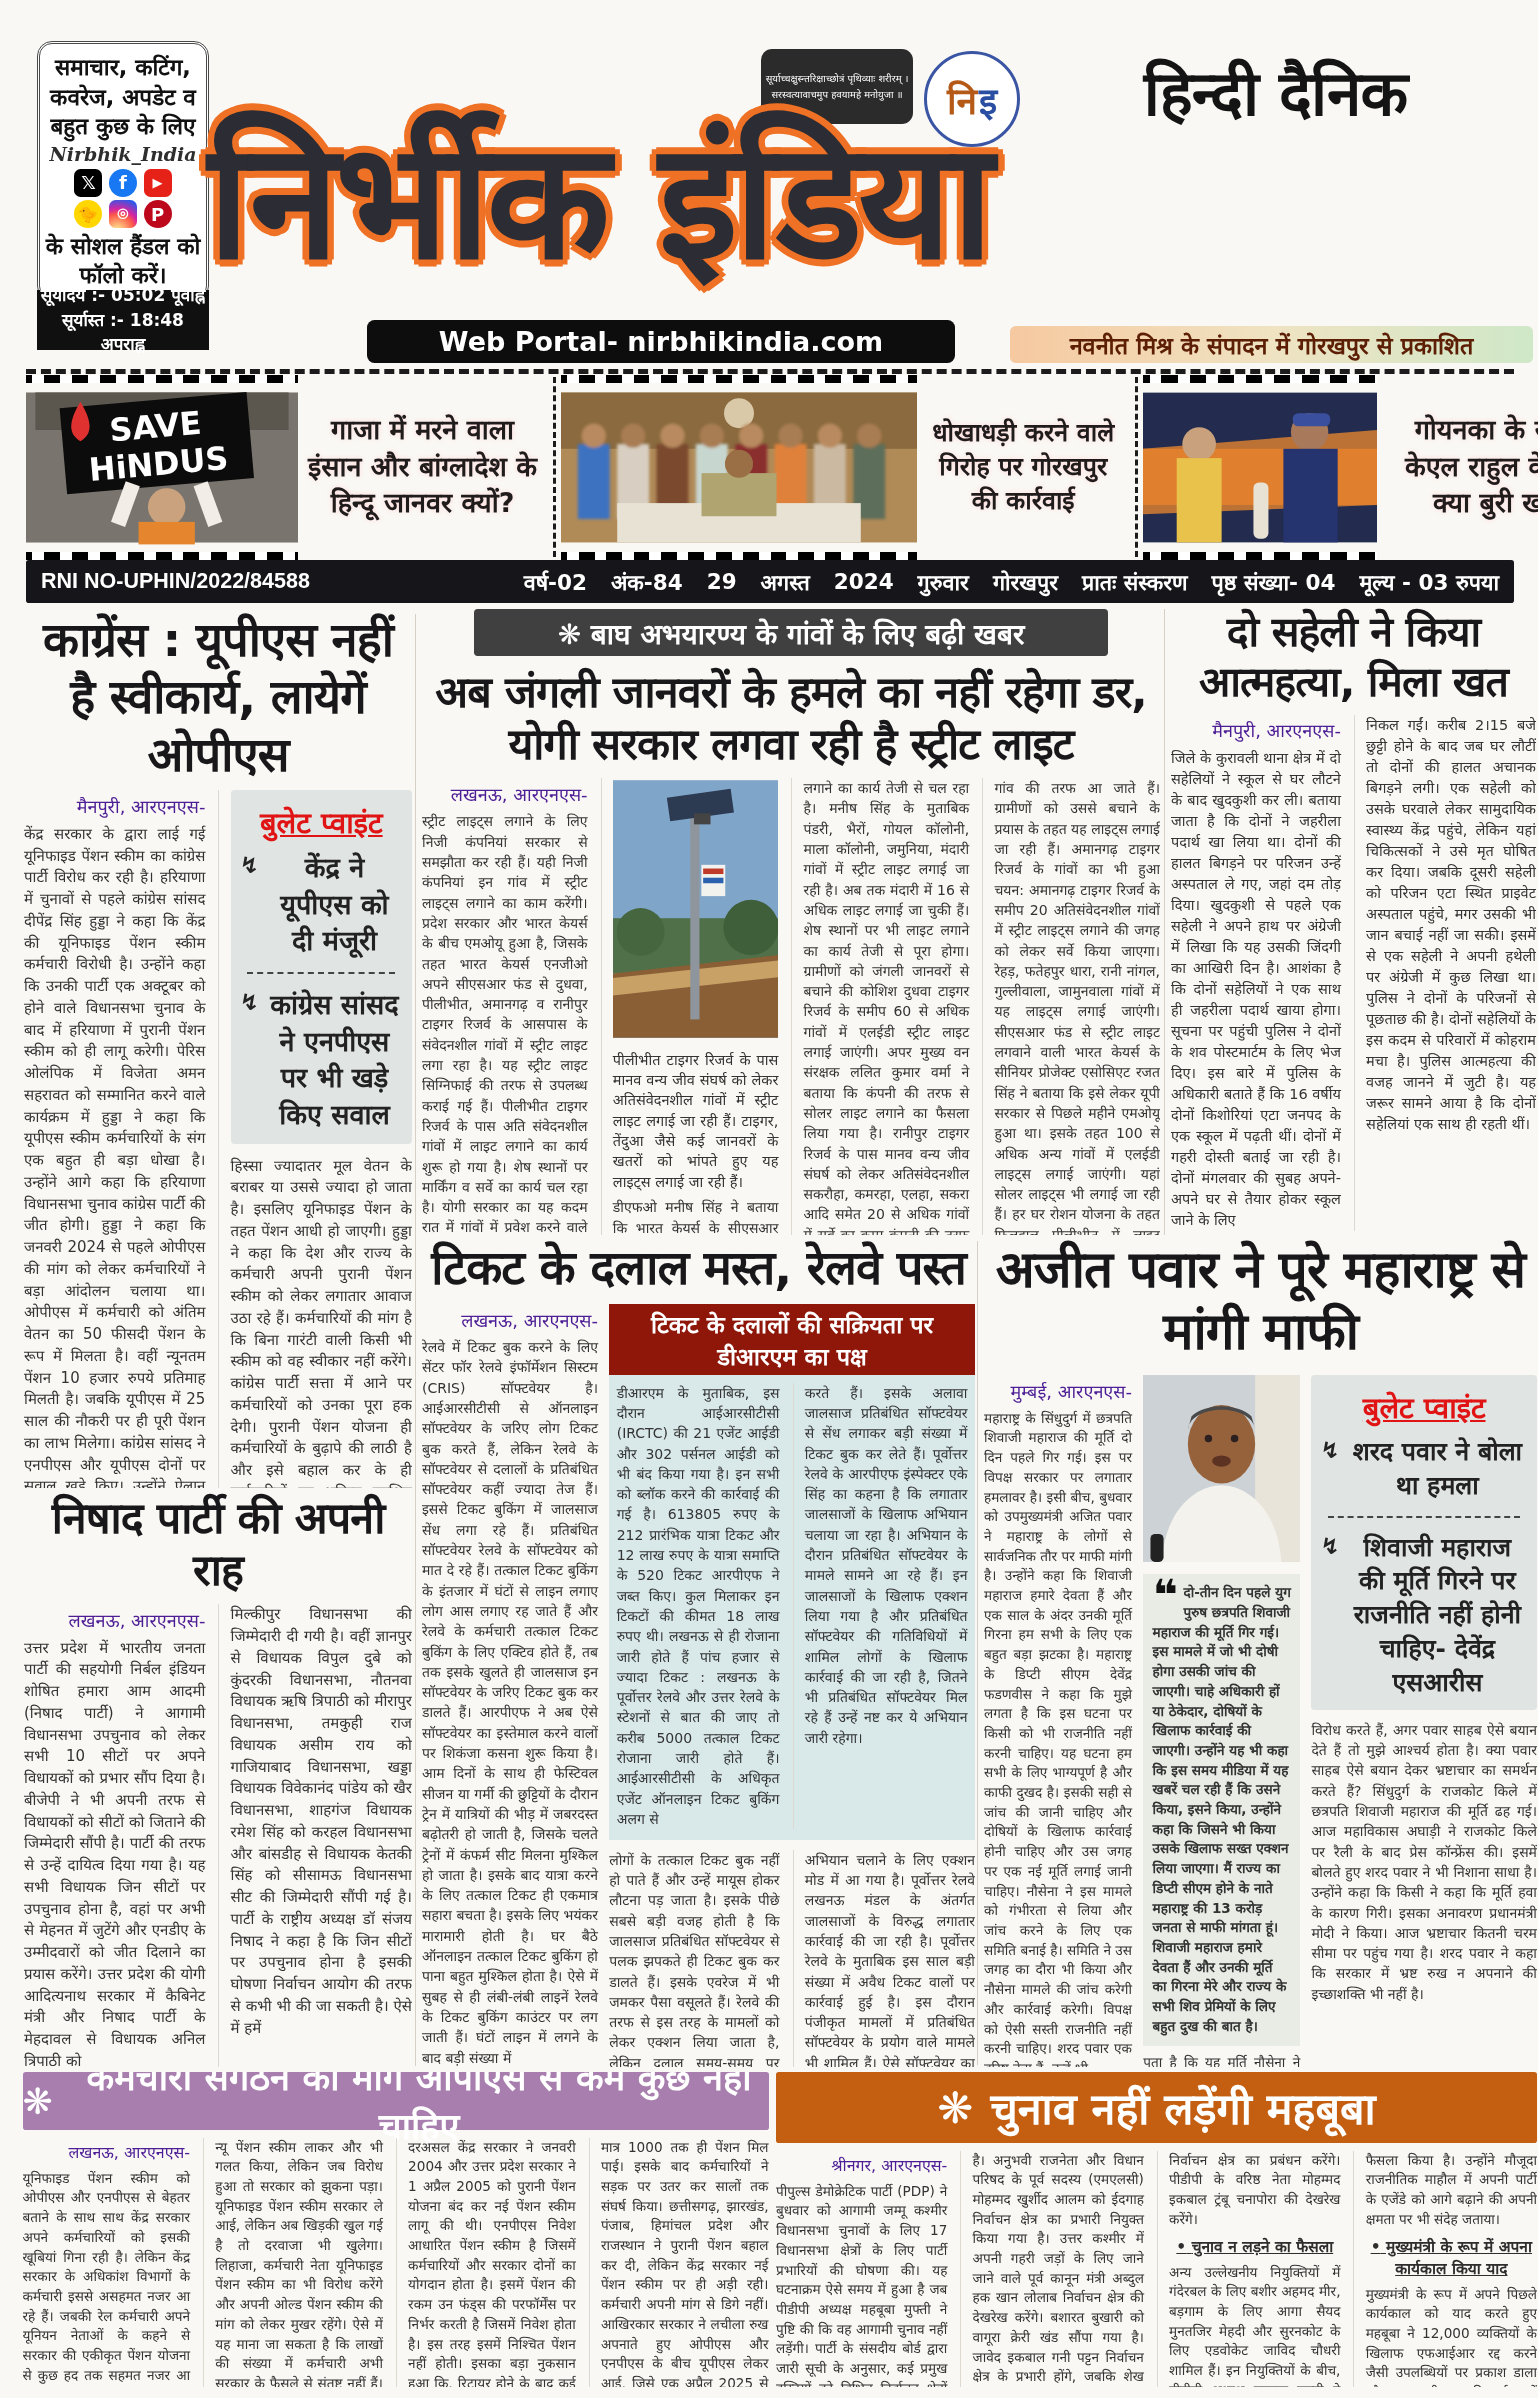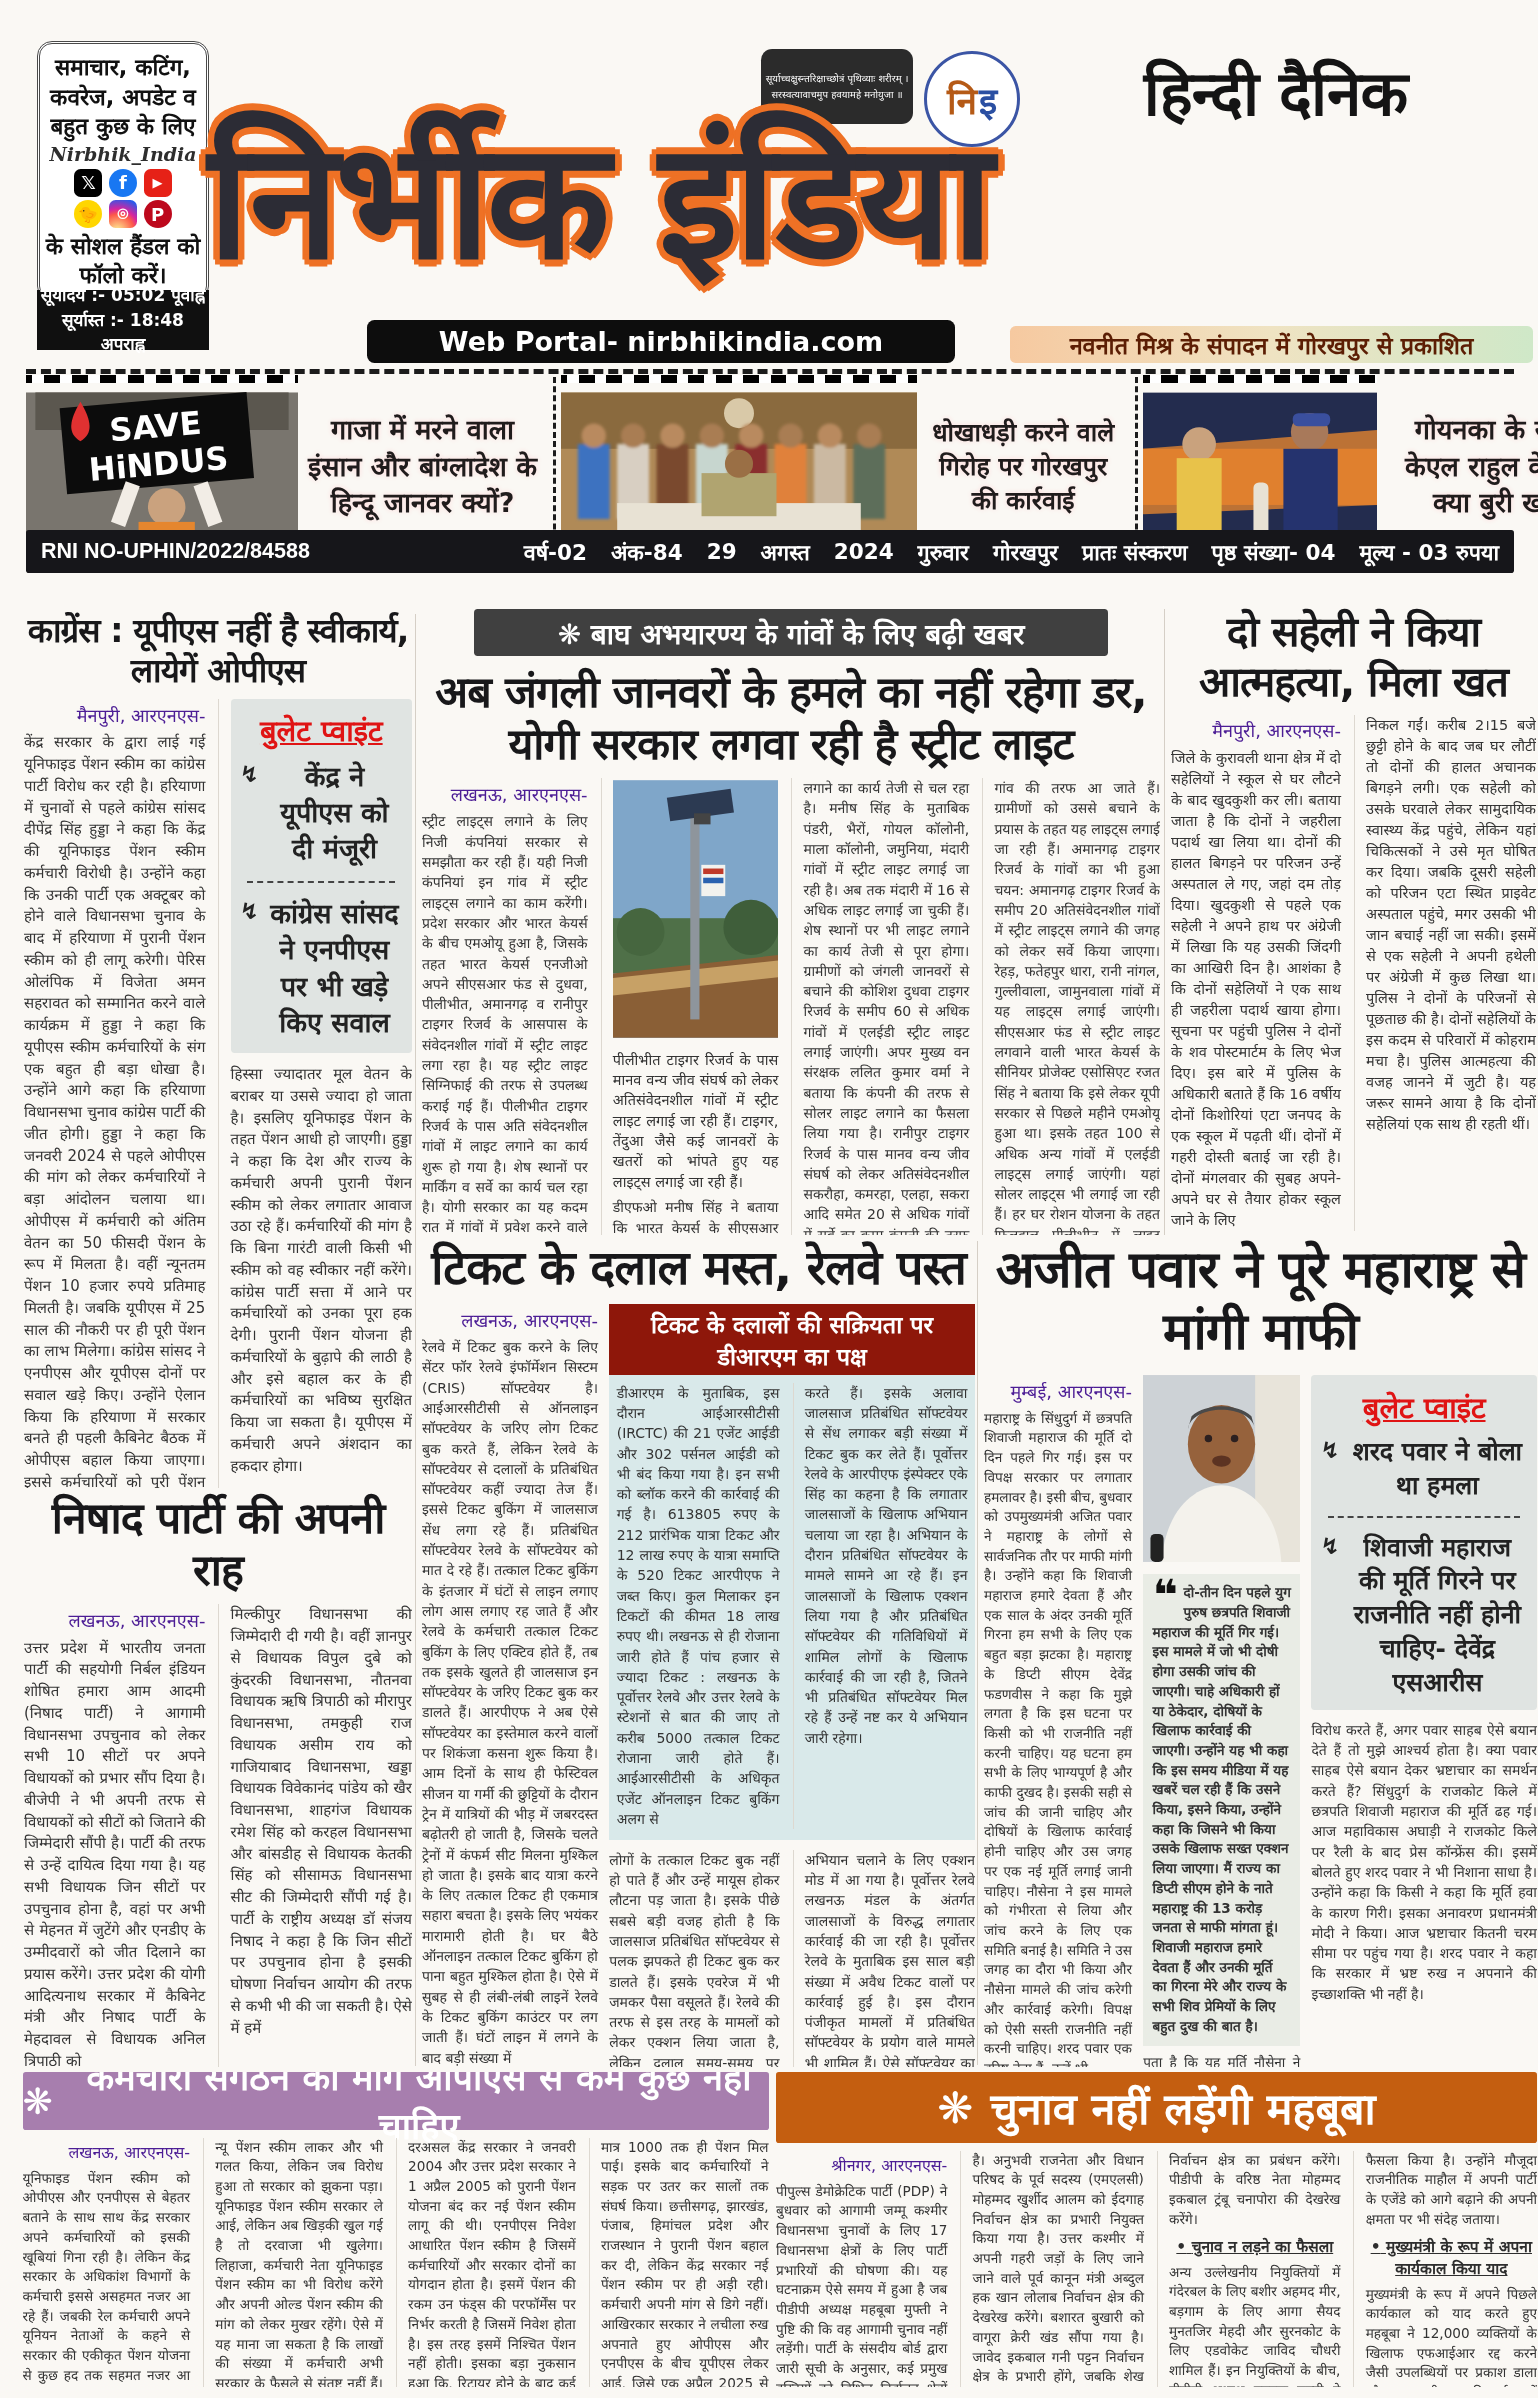--- a/index.html
+++ b/index.html
@@ -39,21 +39,21 @@
     font-size:23.4px;font-weight:bold;color:#5c1e04;background:linear-gradient(90deg,#f6c9a0,#efe3c2,#cfe8c8);border-radius:5.6px;z-index:5;}
   .toprule{left:26px;top:369px;width:1488px;border-top:5.6px dashed #1c1c1c;}
   
   .teasers{left:26px;top:377px;width:1488px;height:180px;display:flex;align-items:stretch;}
   .teaser{display:flex;align-items:center;}
   .tz-divider{border-left:3.7px dashed #1c1c1c;margin:0 5.6px;}
   .tphoto{height:169px;border-top:8.4px solid;border-bottom:8.4px solid;border-image:repeating-linear-gradient(90deg,#000 0 15px,#fff 15px 26px) 9;}
   .tcap{font-weight:900;font-size:27px;line-height:1.35;text-align:center;color:#201c1c;padding:0 7.5px;
     text-shadow:0 0 5.6px #ffd9d9,0 0 1.9px #fff;}
   
-  .dateline{left:26px;top:530px;width:1488px;height:43px;background:#16161a;color:#fff;display:flex;
+  .dateline{left:26px;top:560px;width:1488px;height:43px;background:#16161a;color:#fff;display:flex;
     align-items:center;font-size:21.5px;font-weight:bold;padding:0 15px;box-sizing:border-box;border-radius:2.8px;}
   .dateline .rni{margin-right:auto;font-family:"Liberation Sans",sans-serif;}
   .dateline span.it{margin-left:24px;white-space:nowrap;}
   
   .article{position:absolute;overflow:hidden;box-sizing:border-box;}
   h1.head,h2.head{margin:0 0 7.5px 0;text-align:center;font-weight:900;color:#18181a;line-height:1.22;letter-spacing:-0.9px;}
   .byline{font-weight:normal;font-size:18px;text-align:right;margin:3.7px 0 5.6px 0;color:#4c1d95;}
   .cols{display:flex;gap:13px;}
   .cols>div{flex:1;min-width:0;}
   .cols>div+div{border-left:0.9px solid #ddd8d0;padding-left:11.2px;}
@@ -201,21 +201,21 @@
   <span class="it">प्रातः संस्करण</span>
   <span class="it">पृष्ठ संख्या- 04</span>
   <span class="it">मूल्य - 03 रुपया</span>
 </div>
 
 <div class="vsep" style="left:415px;top:614px;height:1452px"></div>
 <div class="vsep" style="left:1164px;top:609px;height:626px"></div>
 <div class="vsep" style="left:977px;top:1241px;height:824px"></div>
 
 <div class="article" style="left:24px;top:611px;width:388px;height:877px">
-  <h2 class="head" style="font-size:33px">काग्रेंस : यूपीएस नहीं है स्वीकार्य, लायेगें ओपीएस</h2>
+  <h2 class="head" style="font-size:47px">काग्रेंस : यूपीएस नहीं है स्वीकार्य, लायेगें ओपीएस</h2>
   <div class="cols">
     <div>
       <div class="byline">मैनपुरी, आरएनएस-</div>
       <div class="body">केंद्र सरकार के द्वारा लाई गई यूनिफाइड पेंशन स्कीम का कांग्रेस पार्टी विरोध कर रही है। हरियाणा में चुनावों से पहले कांग्रेस सांसद दीपेंद्र सिंह हुड्डा ने कहा कि केंद्र की यूनिफाइड पेंशन स्कीम कर्मचारी विरोधी है। उन्होंने कहा कि उनकी पार्टी एक अक्टूबर को होने वाले विधानसभा चुनाव के बाद में हरियाणा में पुरानी पेंशन स्कीम को ही लागू करेगी। पेरिस ओलंपिक में विजेता अमन सहरावत को सम्मानित करने वाले कार्यक्रम में हुड्डा ने कहा कि यूपीएस स्कीम कर्मचारियों के संग एक बहुत ही बड़ा धोखा है। उन्होंने आगे कहा कि हरियाणा विधानसभा चुनाव कांग्रेस पार्टी की जीत होगी। हुड्डा ने कहा कि जनवरी 2024 से पहले ओपीएस की मांग को लेकर कर्मचारियों ने बड़ा आंदोलन चलाया था। ओपीएस में कर्मचारी को अंतिम वेतन का 50 फीसदी पेंशन के रूप में मिलता है। वहीं न्यूनतम पेंशन 10 हजार रुपये प्रतिमाह मिलती है। जबकि यूपीएस में 25 साल की नौकरी पर ही पूरी पेंशन का लाभ मिलेगा। कांग्रेस सांसद ने एनपीएस और यूपीएस दोनों पर सवाल खड़े किए। उन्होंने ऐलान किया कि हरियाणा में सरकार बनते ही पहली कैबिनेट बैठक में ओपीएस बहाल किया जाएगा। इससे कर्मचारियों को पूरी पेंशन का लाभ मिलेगा। लेकिन पांच साल में डीए का</div>
     </div>
     <div>
       <div class="bbox">
         <div class="btitle">बुलेट प्वाइंट</div>
         <div class="bitem">
             <span class="barrow">↯</span>

